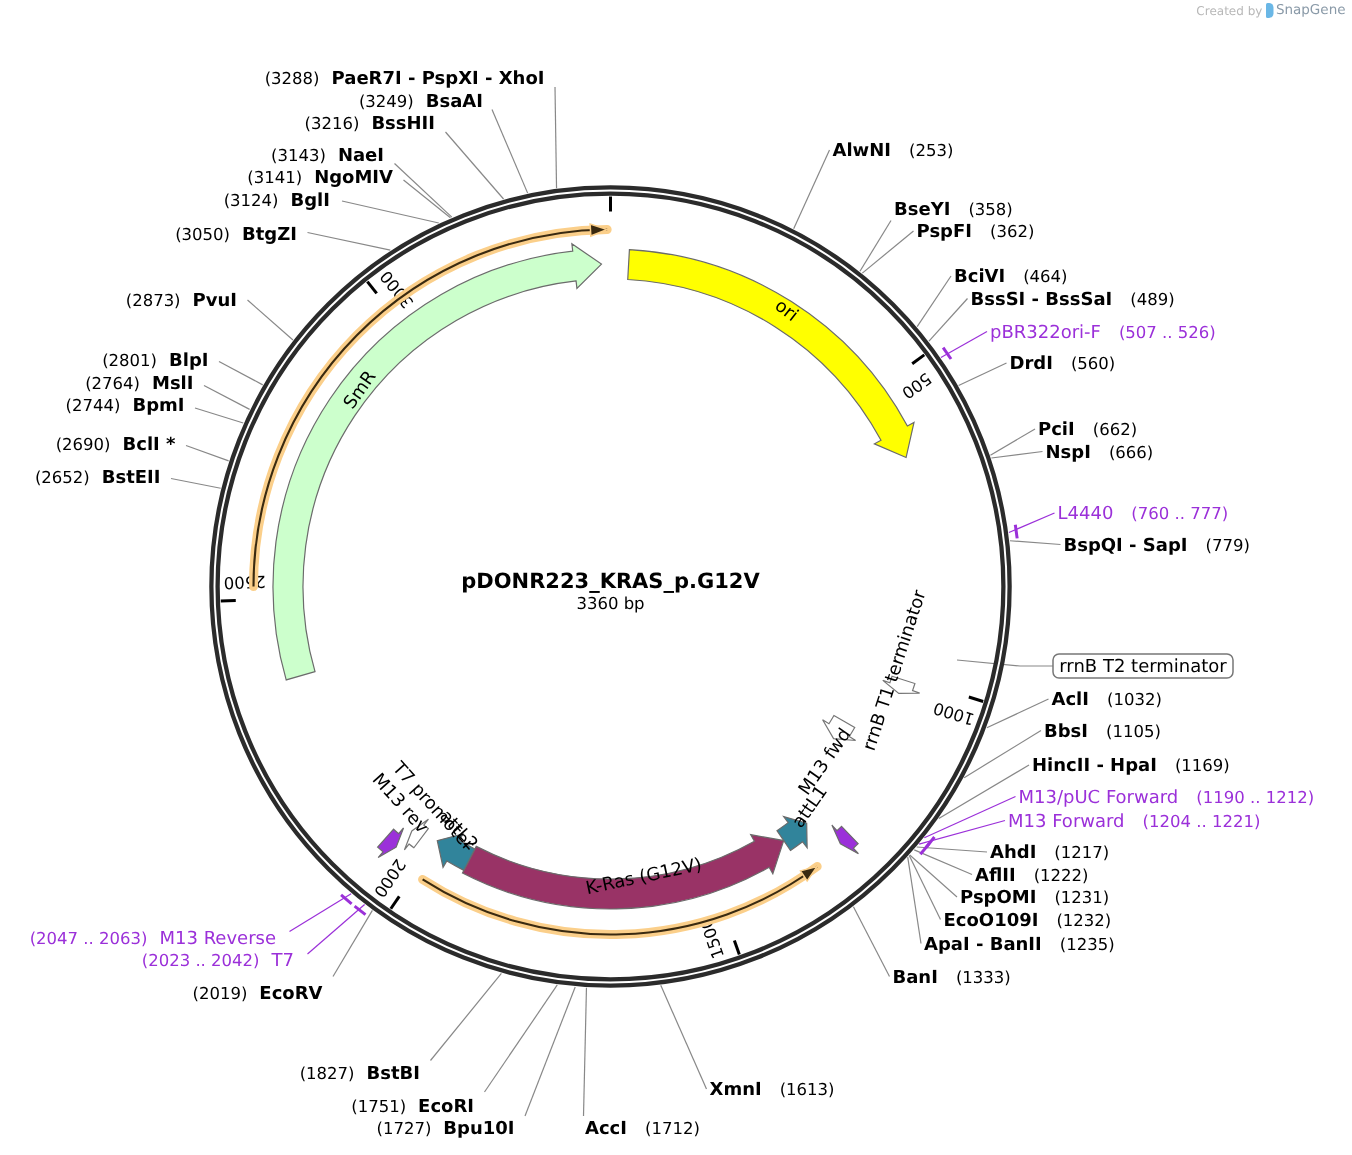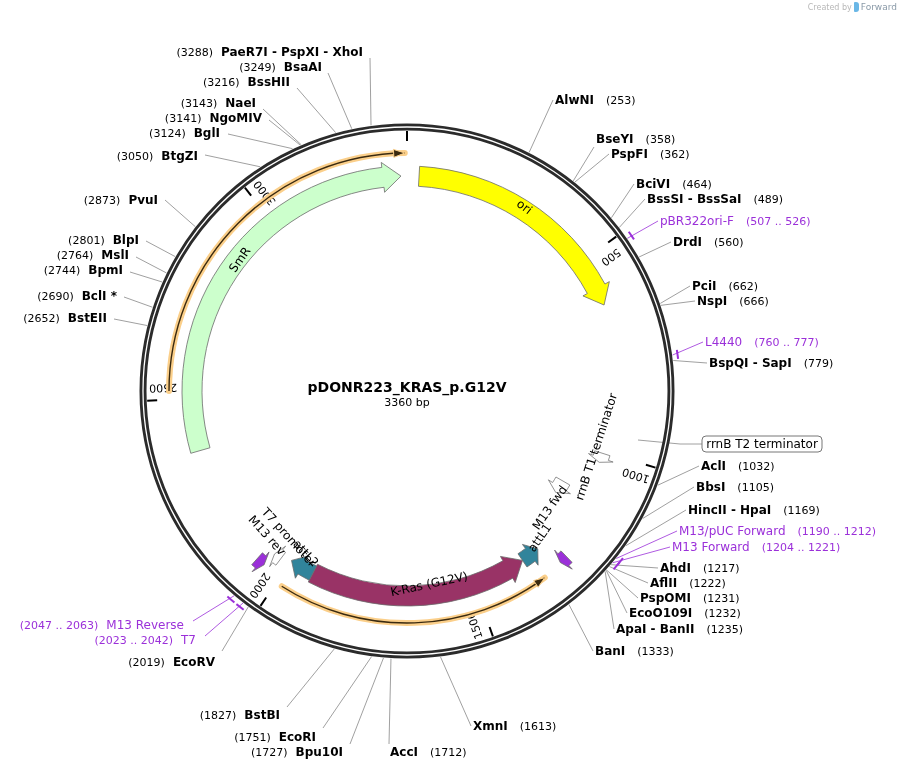--- a/index.html
+++ b/index.html
@@ -18,21 +18,21 @@
   .tick-label { font-size: 11px; fill: #000; }
   .title { font-weight: bold; font-size: 14px; fill: #000; }
   .subtitle { font-size: 11px; fill: #000; }
 </style>
 </head>
 <body>
 
 <div class="credit">
   <span>Created by</span>
   <span class="logo"></span>
-  <span class="brand">Forward</span>
+  <span class="brand">SnapGene</span>
 </div>
 
 <svg id="map" viewBox="0 0 901 770" xmlns="http://www.w3.org/2000/svg">
   <g id="lines-layer">
       <polyline points="702,444 680,444 638,440" fill="none" stroke="#888" stroke-width="0.8"></polyline>
       <polyline points="529.1157767235188,152.43819024158182 553,100" fill="none" stroke="#888" stroke-width="0.8"></polyline>
       <polyline points="573.3104566019548,180.84569472682864 594,147" fill="none" stroke="#888" stroke-width="0.8"></polyline>
       <polyline points="574.8777399462265,182.0955614867239 609,154" fill="none" stroke="#888" stroke-width="0.8"></polyline>
       <polyline points="611.4383252590874,217.7113068741657 634,184" fill="none" stroke="#888" stroke-width="0.8"></polyline>
       <polyline points="619.313237460211,227.45462648193296 645,199" fill="none" stroke="#888" stroke-width="0.8"></polyline>

